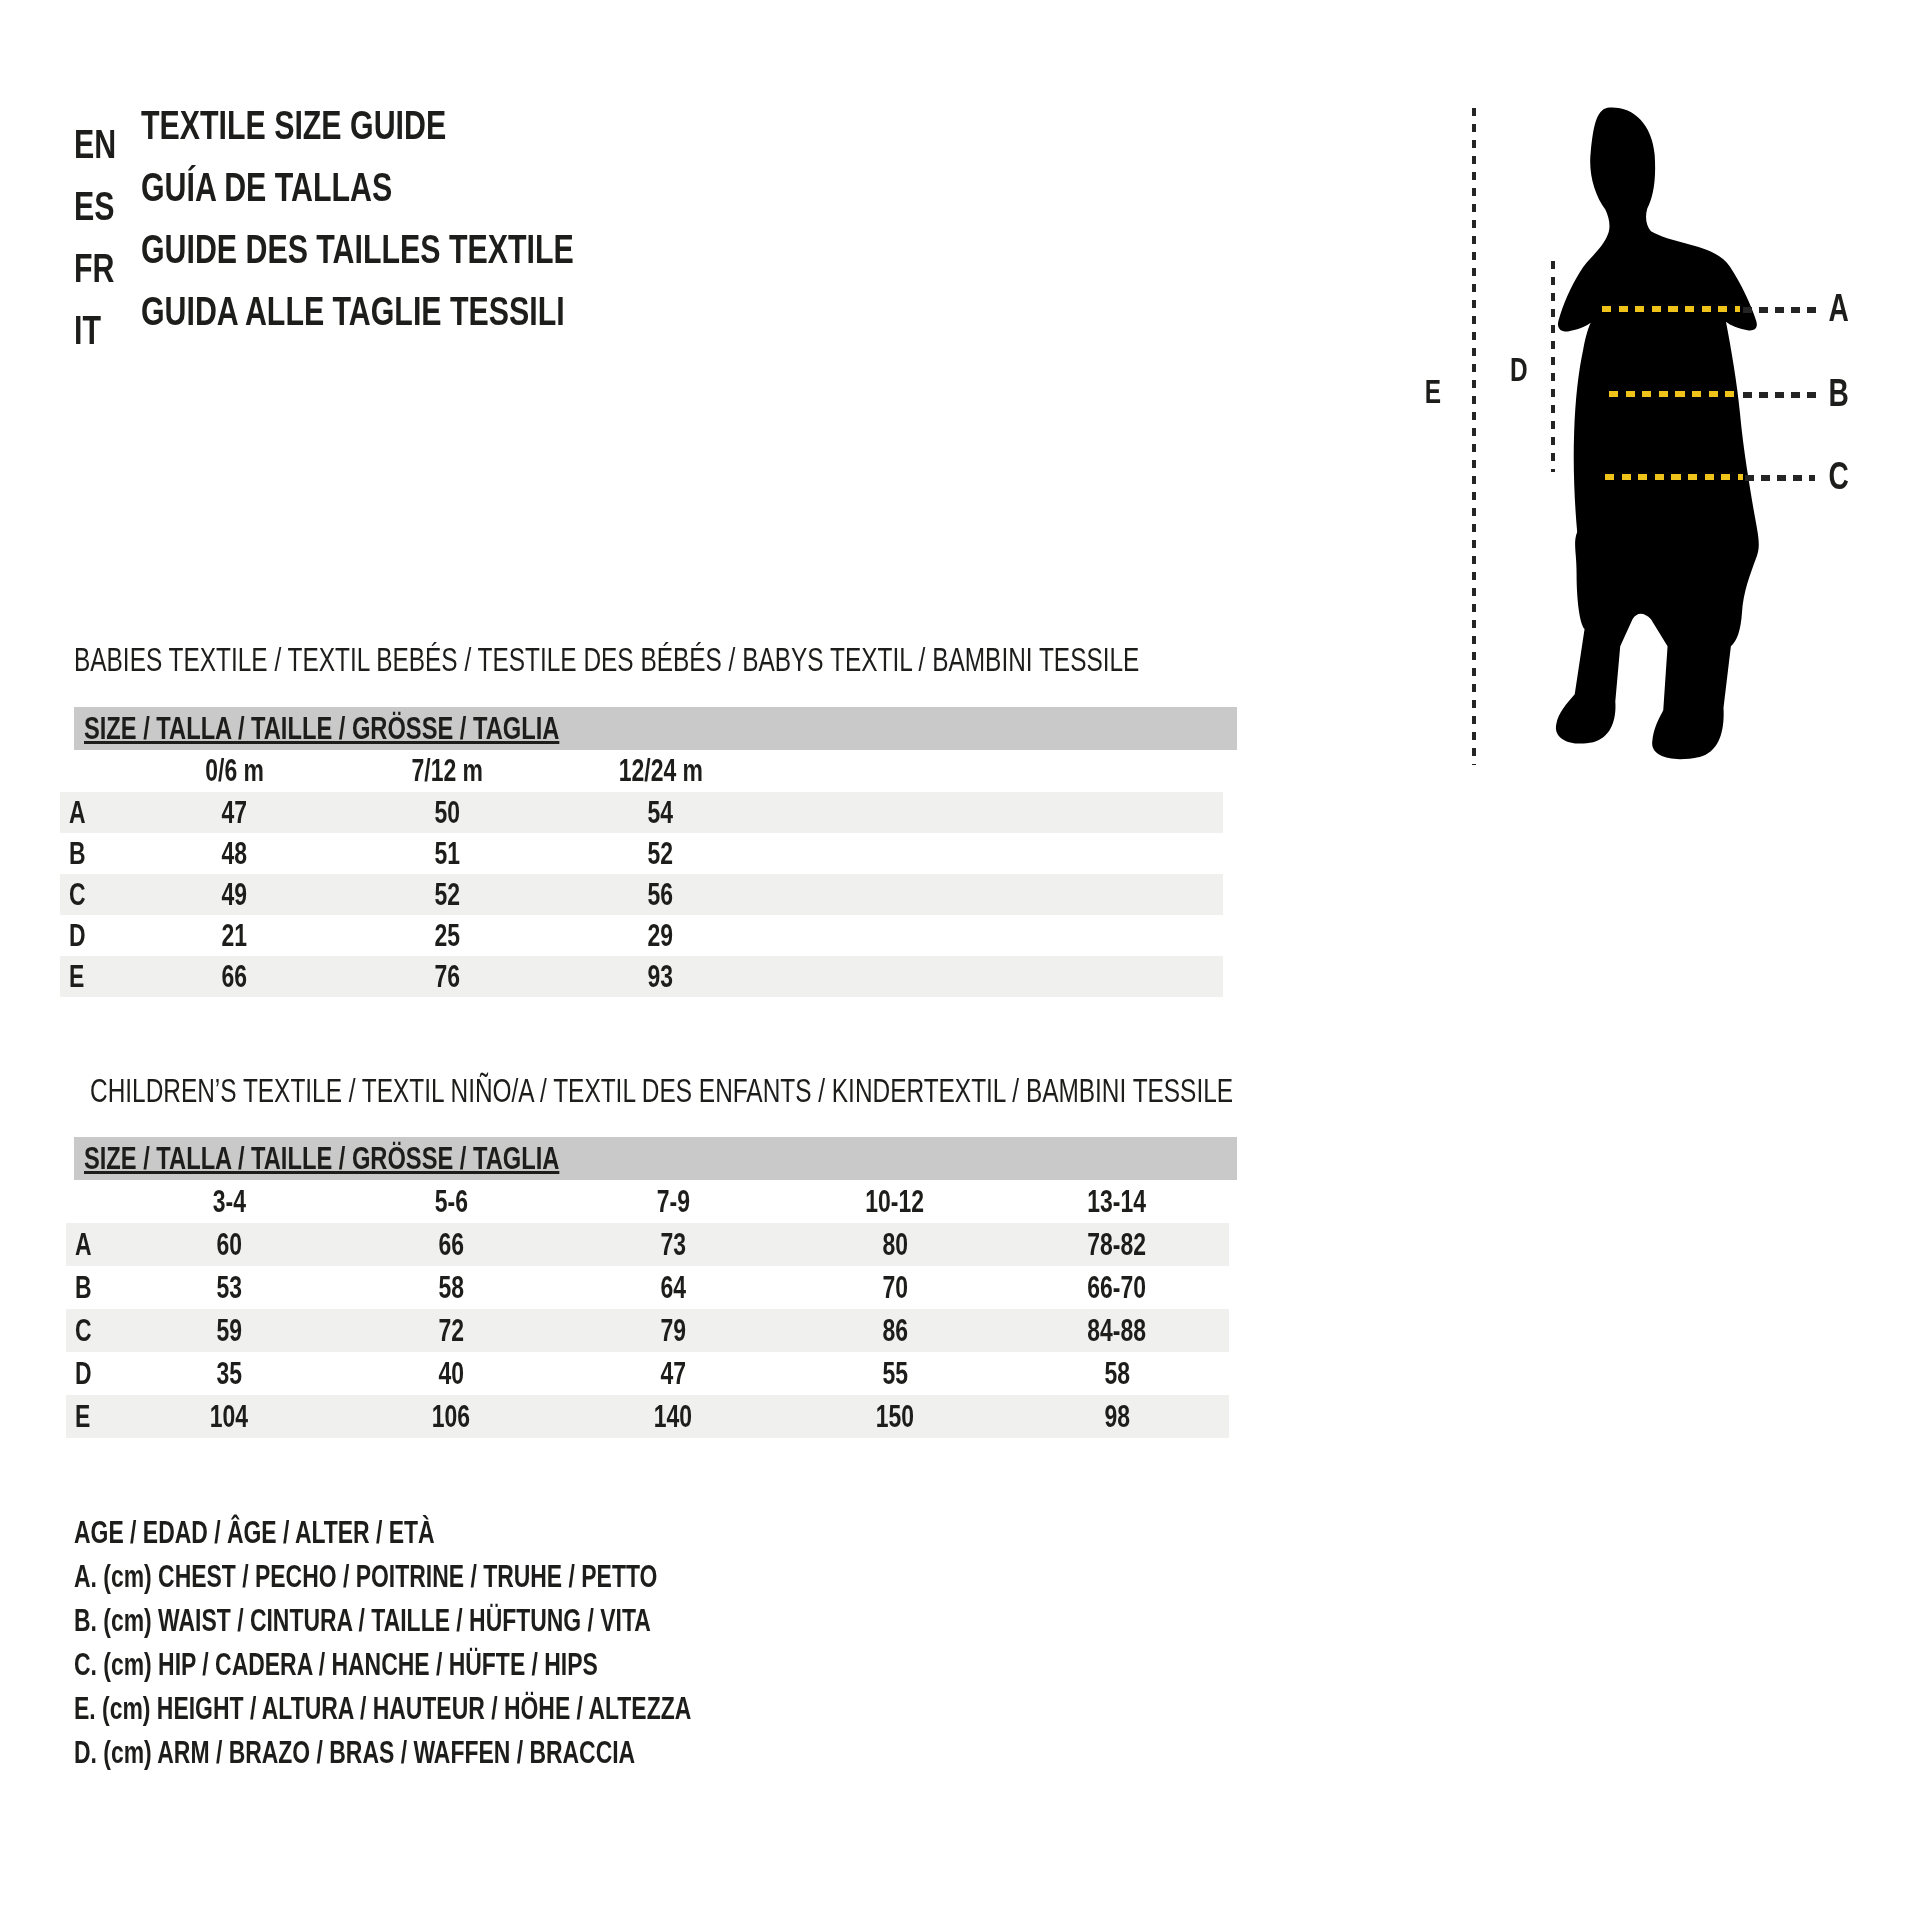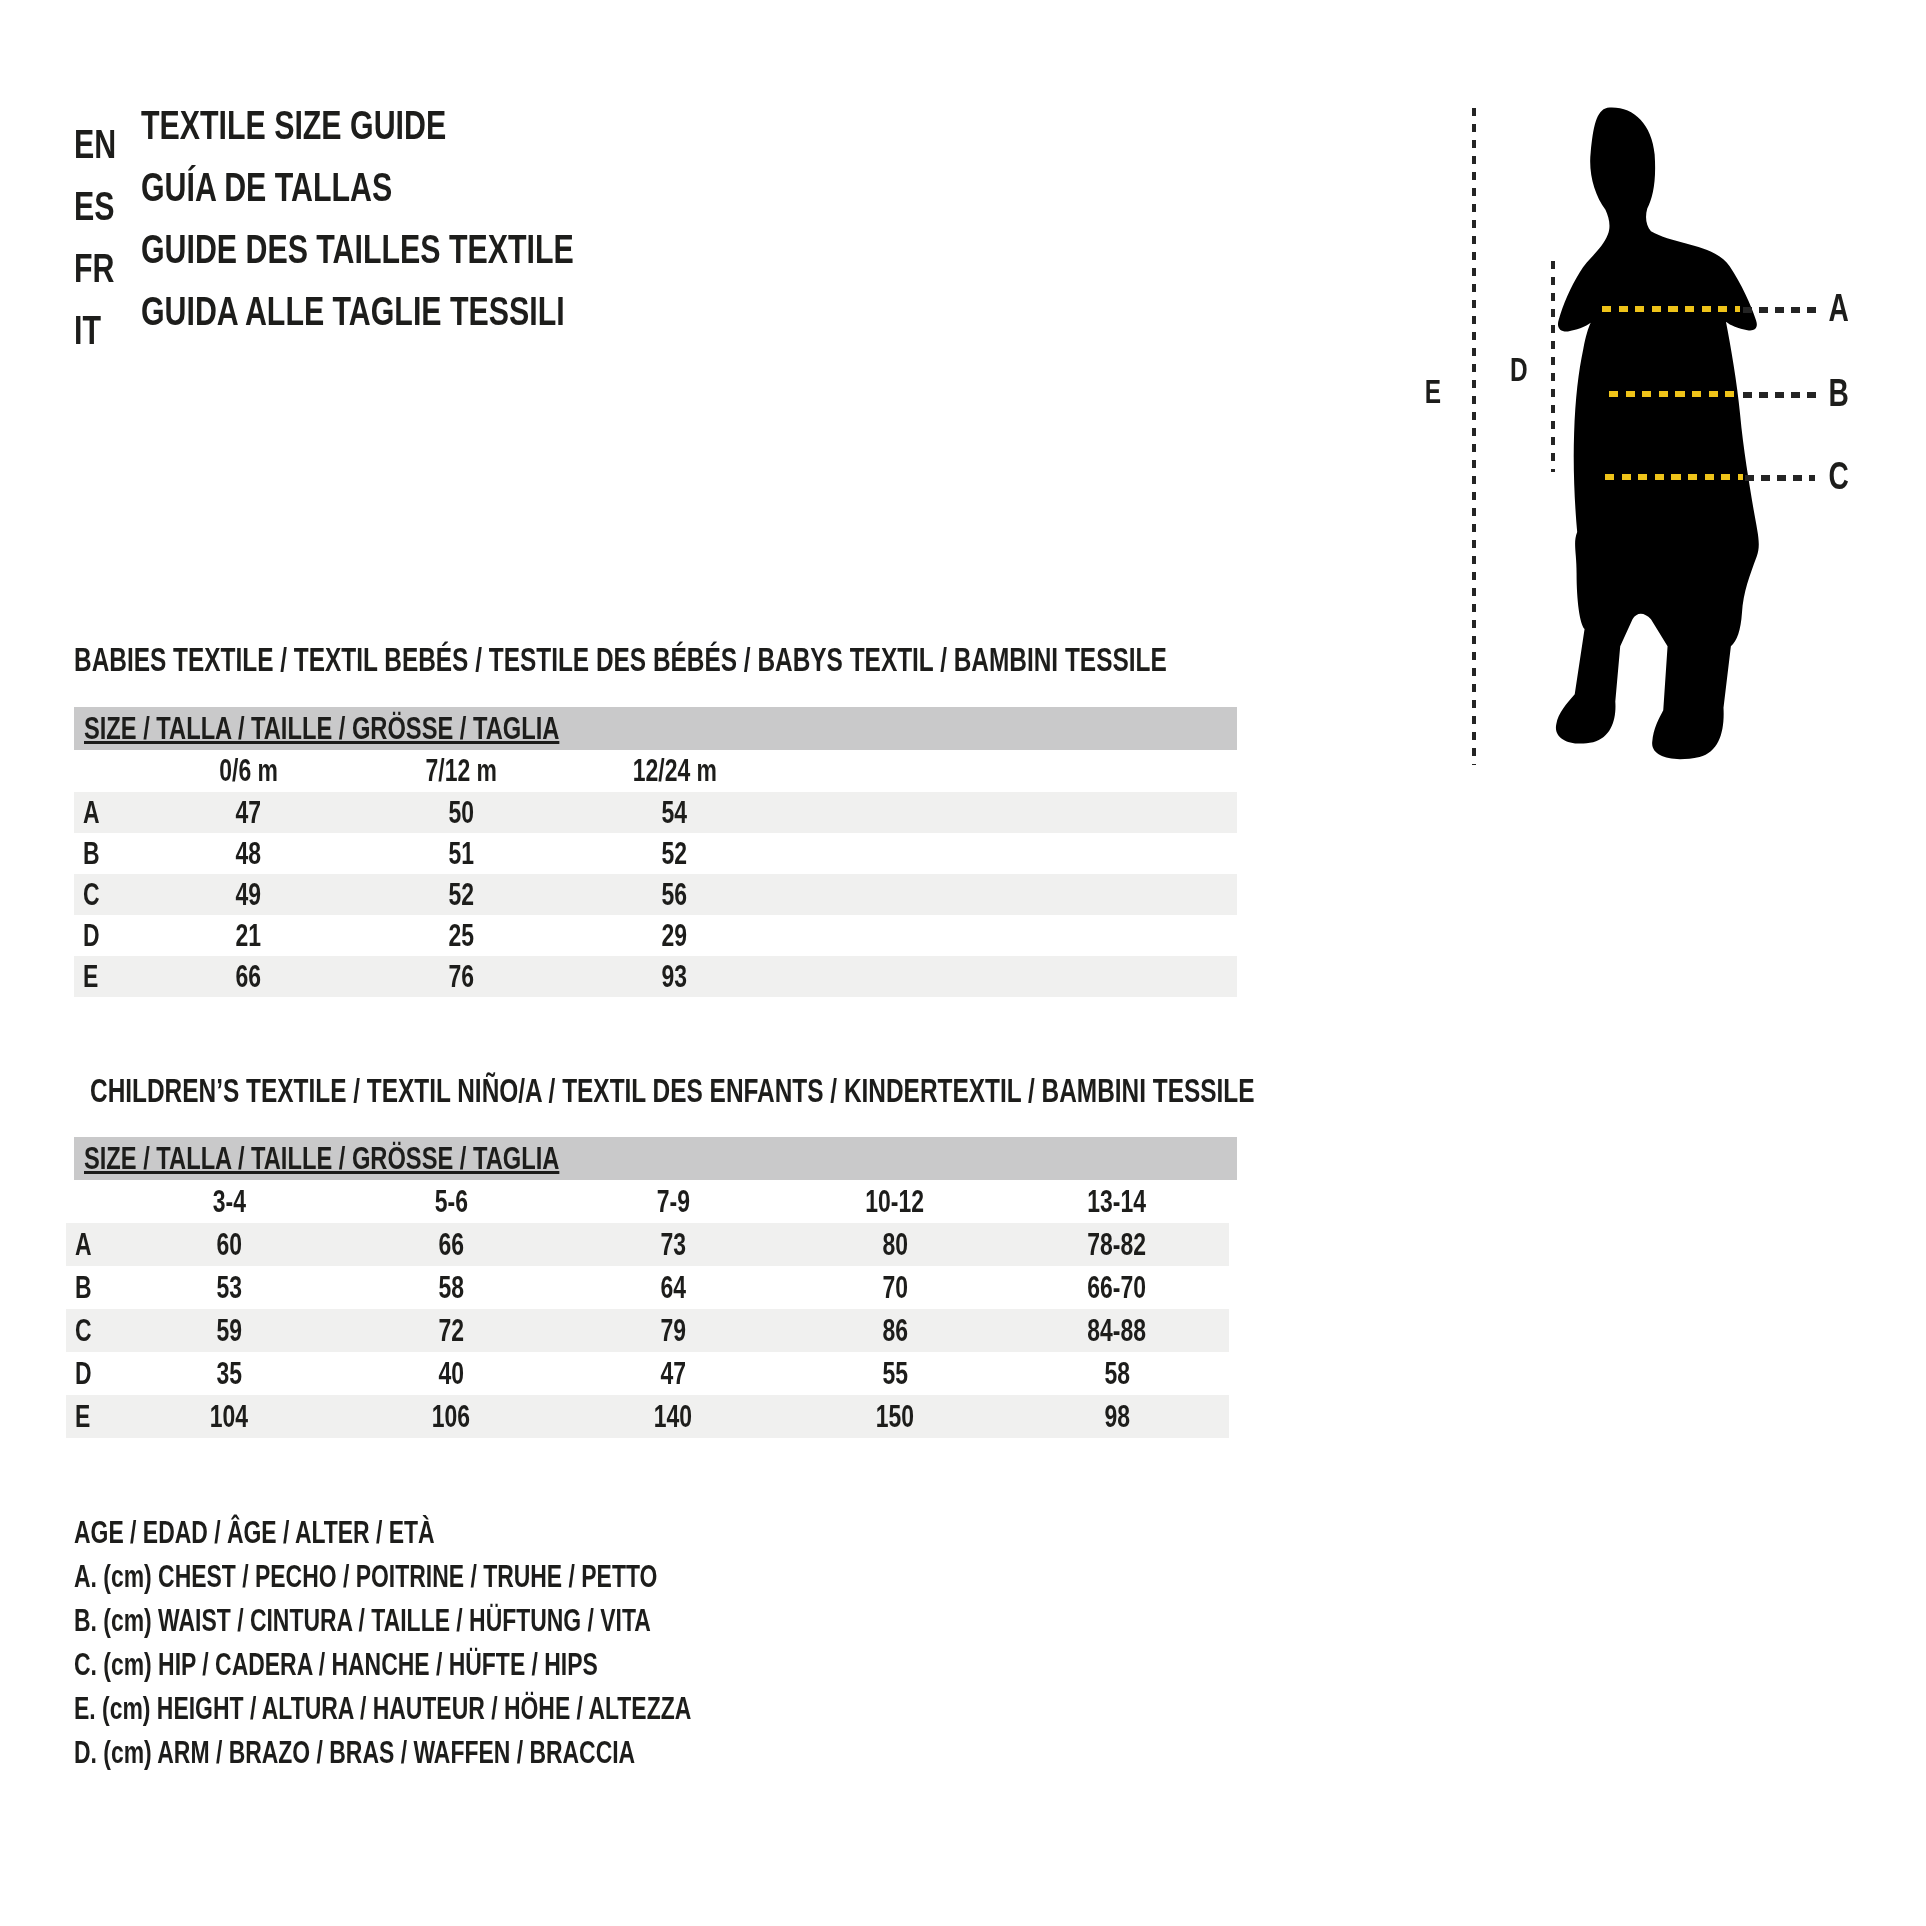--- a/index.html
+++ b/index.html
@@ -6,21 +6,21 @@
   #page{position:relative;width:1926px;height:1926px;background:#ffffff;overflow:hidden;
         font-family:"Liberation Sans",sans-serif;color:#1d1d1b;}
   .abs{position:absolute;}
   
   .cd{display:inline-block;transform:scaleX(.74);transform-origin:0 50%;white-space:nowrap;}
   .cdc{display:inline-block;transform:scaleX(.74);transform-origin:50% 50%;white-space:nowrap;}
   
   .lang-row{display:flex;align-items:center;height:62px;font-size:41px;font-weight:700;}
   .lang-code{width:67px;flex:0 0 67px;margin-top:39px;}
   
-  .sec-head{font-size:33px;font-weight:700;line-height:35px;}
+  .sec-head{font-size:33px;font-weight:400;line-height:35px;}
   
   .size-bar{width:1163px;height:43px;background:#c9c9ca;display:flex;align-items:center;
             padding-left:10px;box-sizing:border-box;font-size:32px;font-weight:700;text-decoration:underline;}
   
   .tbl{width:1163px;font-size:31px;font-weight:700;}
   .trow{display:flex;align-items:center;}
   .trow.shade{background:#f0f0ef;}
   .lblcell{box-sizing:border-box;padding-left:8.6px;}
   .cell{text-align:center;flex:0 0 auto;}
   .babies .lblcell{width:68px;flex:0 0 68px;}
@@ -109,21 +109,21 @@
   <div class="abs hdash-y" style="left:1605px;top:474px;width:138px;"></div>
   <div class="abs hdash-k" style="left:1745px;top:475px;width:70px;"></div>
   <div class="abs meas-label" style="left:1825px;top:455px;"><span class="cdc">C</span></div>
 
   <div class="abs sec-head" style="left:74px;top:642px;">
     <span class="cd">BABIES TEXTILE / TEXTIL BEBÉS / TESTILE DES BÉBÉS / BABYS TEXTIL / BAMBINI TESSILE</span>
   </div>
   <div class="abs size-bar" style="left:74px;top:707px;">
     <span class="cd">SIZE / TALLA / TAILLE / GRÖSSE / TAGLIA</span>
   </div>
-  <div class="abs tbl babies" style="left:74px;top:750px;">
+  <div class="abs tbl babies" style="left:60px;top:750px;">
     <div class="trow hdr">
       <span class="lblcell"></span>
       <span class="cell"><span class="cdc">0/6 m</span></span>
       <span class="cell"><span class="cdc">7/12 m</span></span>
       <span class="cell"><span class="cdc">12/24 m</span></span>
     </div>
     <div class="trow shade">
       <span class="lblcell"><span class="cd">A</span></span>
       <span class="cell"><span class="cdc">47</span></span>
       <span class="cell"><span class="cdc">50</span></span>

